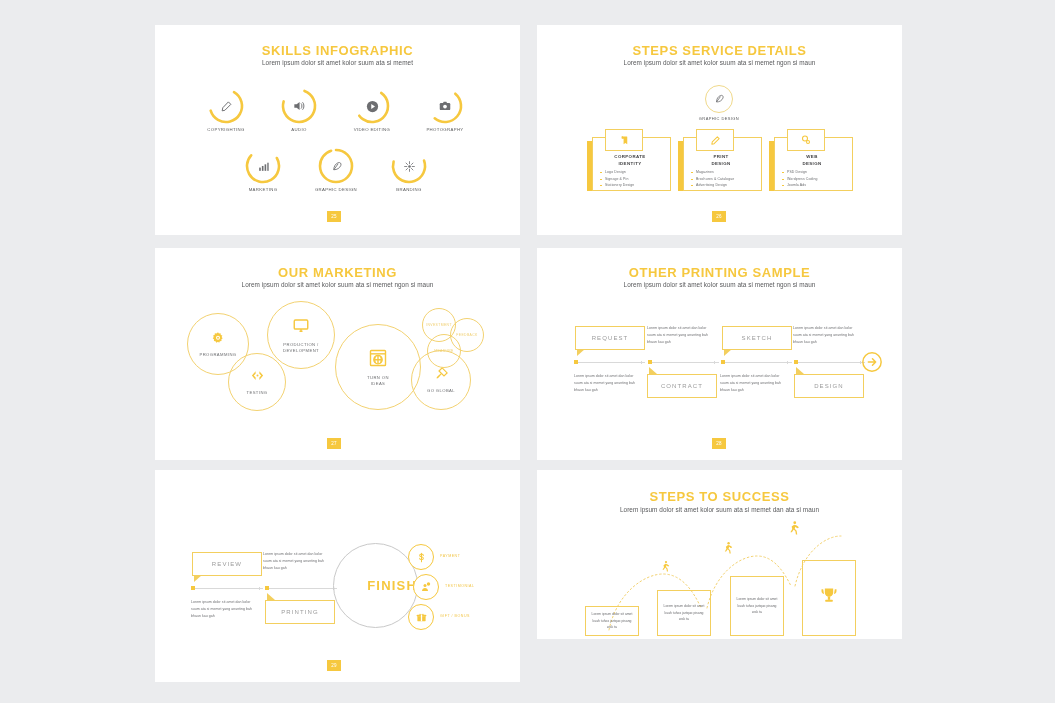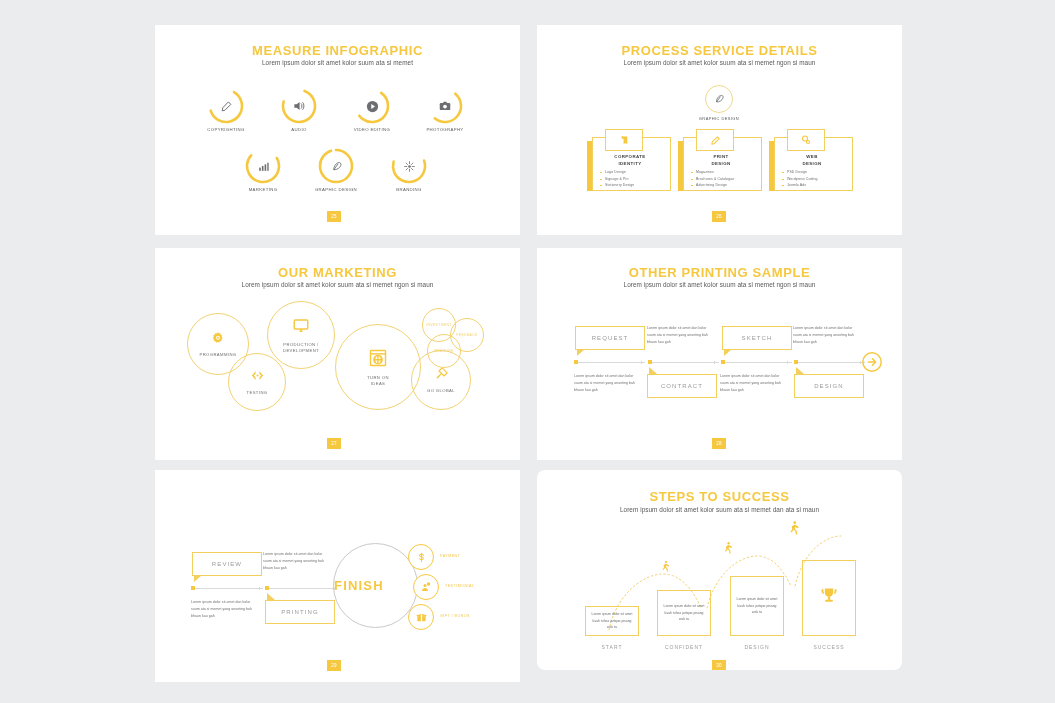--- a/index.html
+++ b/index.html
@@ -120,21 +120,21 @@
     position: absolute;
     font-size: 3.5px; color: #6d6e71; line-height: 2.0; letter-spacing: .05px;
   }
   .axis { position: absolute; height: 1px; background: #d9d9d9; }
   .dot { position: absolute; width: 4px; height: 4px; background: #f6c83f; }
   .tick { position: absolute; width: 1px; height: 3px; background: #d9d9d9; }
 
   
   .finish {
     position: absolute; border-radius: 50%; border: 1px solid #c9c9c9;
-    display: flex; align-items: center; justify-content: flex-start;
+    display: flex; align-items: center; justify-content: flex-end;
     color: #f6c83f; font-weight: bold; letter-spacing: 1.2px;
   }
   .minic {
     position: absolute; border-radius: 50%; border: 1.2px solid #f6c83f;
     display: flex; align-items: center; justify-content: center;
     background: #fff;
   }
   .minilab {
     position: absolute; font-size: 3.6px; color: #f2c64a; letter-spacing: .5px;
   }
@@ -154,21 +154,21 @@
     position: absolute; left: 0; right: 0; bottom: 0;
     text-align: center; font-size: 5px; color: #9b9b9b; letter-spacing: 1px;
   }
 </style>
 </head>
 <body>
 
 <div class="board">
 
   <div class="slide" style="left:155px;top:25px;width:365px;height:210px;">
-    <div class="s-title" style="top:18px;font-size:13px;">MEASURE INFOGRAPHIC</div>
+    <div class="s-title" style="top:18px;font-size:13px;">SKILLS INFOGRAPHIC</div>
     <div class="s-sub" style="top:34px;">Lorem ipsum dolor sit amet kolor suum ata si memet</div>
 
     <div class="skill" style="left:43px;top:62px;">
       <div class="ring">
         <svg width="38" height="38" viewBox="0 0 38 38">
             <circle cx="19" cy="19" r="16" fill="none" stroke="#f6c83f" stroke-width="2.6" stroke-linecap="round" stroke-dasharray="62 38" pathLength="100" transform="rotate(-60 19 19)"></circle>
           </svg>
         <div class="glyph">
           <svg width="13" height="13" viewBox="0 0 24 24" fill="none" stroke="#6d6e71" stroke-width="1.8" stroke-linecap="round" stroke-linejoin="round">
               <path d="M16 4l4 4-11 11-5 1 1-5z"></path>
@@ -269,21 +269,21 @@
             </svg>
         </div>
       </div>
       <div class="cap">BRANDING</div>
     </div>
 
     <div class="pagebadge" style="left:172px;top:186px;width:14px;height:11px;">25</div>
   </div>
 
   <div class="slide" style="left:537px;top:25px;width:365px;height:210px;">
-    <div class="s-title" style="top:18px;font-size:13px;">PROCESS SERVICE DETAILS</div>
+    <div class="s-title" style="top:18px;font-size:13px;">STEPS SERVICE DETAILS</div>
     <div class="s-sub" style="top:34px;">Lorem ipsum dolor sit amet kolor suum ata si memet ngon si maun</div>
 
     <div class="svc-top" style="left:142px;top:60px;">
       <div class="circ">
         <svg width="12" height="12" viewBox="0 0 24 24" fill="none" stroke="#6d6e71" stroke-width="1.6">
             <path d="M15 5c-5 2-8 7-8 13 6 0 11-3 13-8 1.4-3.6-1.4-6.4-5-5z"></path>
             <path d="M7 18L15 7"></path>
           </svg>
       </div>
       <div class="cap">GRAPHIC DESIGN</div>
@@ -514,21 +514,21 @@
           <rect x="2" y="6" width="20" height="4" rx="1"></rect>
           <rect x="10.6" y="6" width="2.8" height="14" fill="#fff"></rect>
           <path d="M12 6c-1.5-3-5-3-5-1s2.5 1 5 1zM12 6c1.5-3 5-3 5-1s-2.5 1-5 1z"></path>
         </svg>
     </div>
     <div class="minilab" style="left:285px;top:144px;">GIFT / BONUS</div>
 
     <div class="pagebadge" style="left:172px;top:190px;width:14px;height:11px;">29</div>
   </div>
 
-  <div class="slide" style="left:537px;top:470px;width:365px;height:200px;border-radius:8px;">
+  <div class="slide" style="left:537px;top:470px;width:365px;height:169px;">
     <div class="s-title" style="top:19px;font-size:13px;">STEPS TO SUCCESS</div>
     <div class="s-sub" style="top:36px;">Lorem ipsum dolor sit amet kolor suum ata si memet dan ata si maun</div>
 
     <svg style="position:absolute;left:60px;top:52px;" width="260" height="115" viewBox="0 0 260 115" fill="none" stroke="#f3d271" stroke-width="1" stroke-dasharray="1.6 2.6" stroke-linecap="round">
       <path d="M12 108 C20 70, 48 52, 66 52 C84 52, 96 68, 104 86"></path>
       <path d="M110 86 C118 52, 142 34, 160 34 C176 34, 186 48, 194 64"></path>
       <path d="M198 64 C206 30, 228 14, 244 14"></path>
     </svg>
 
     <div style="position:absolute;left:122px;top:88px;">

